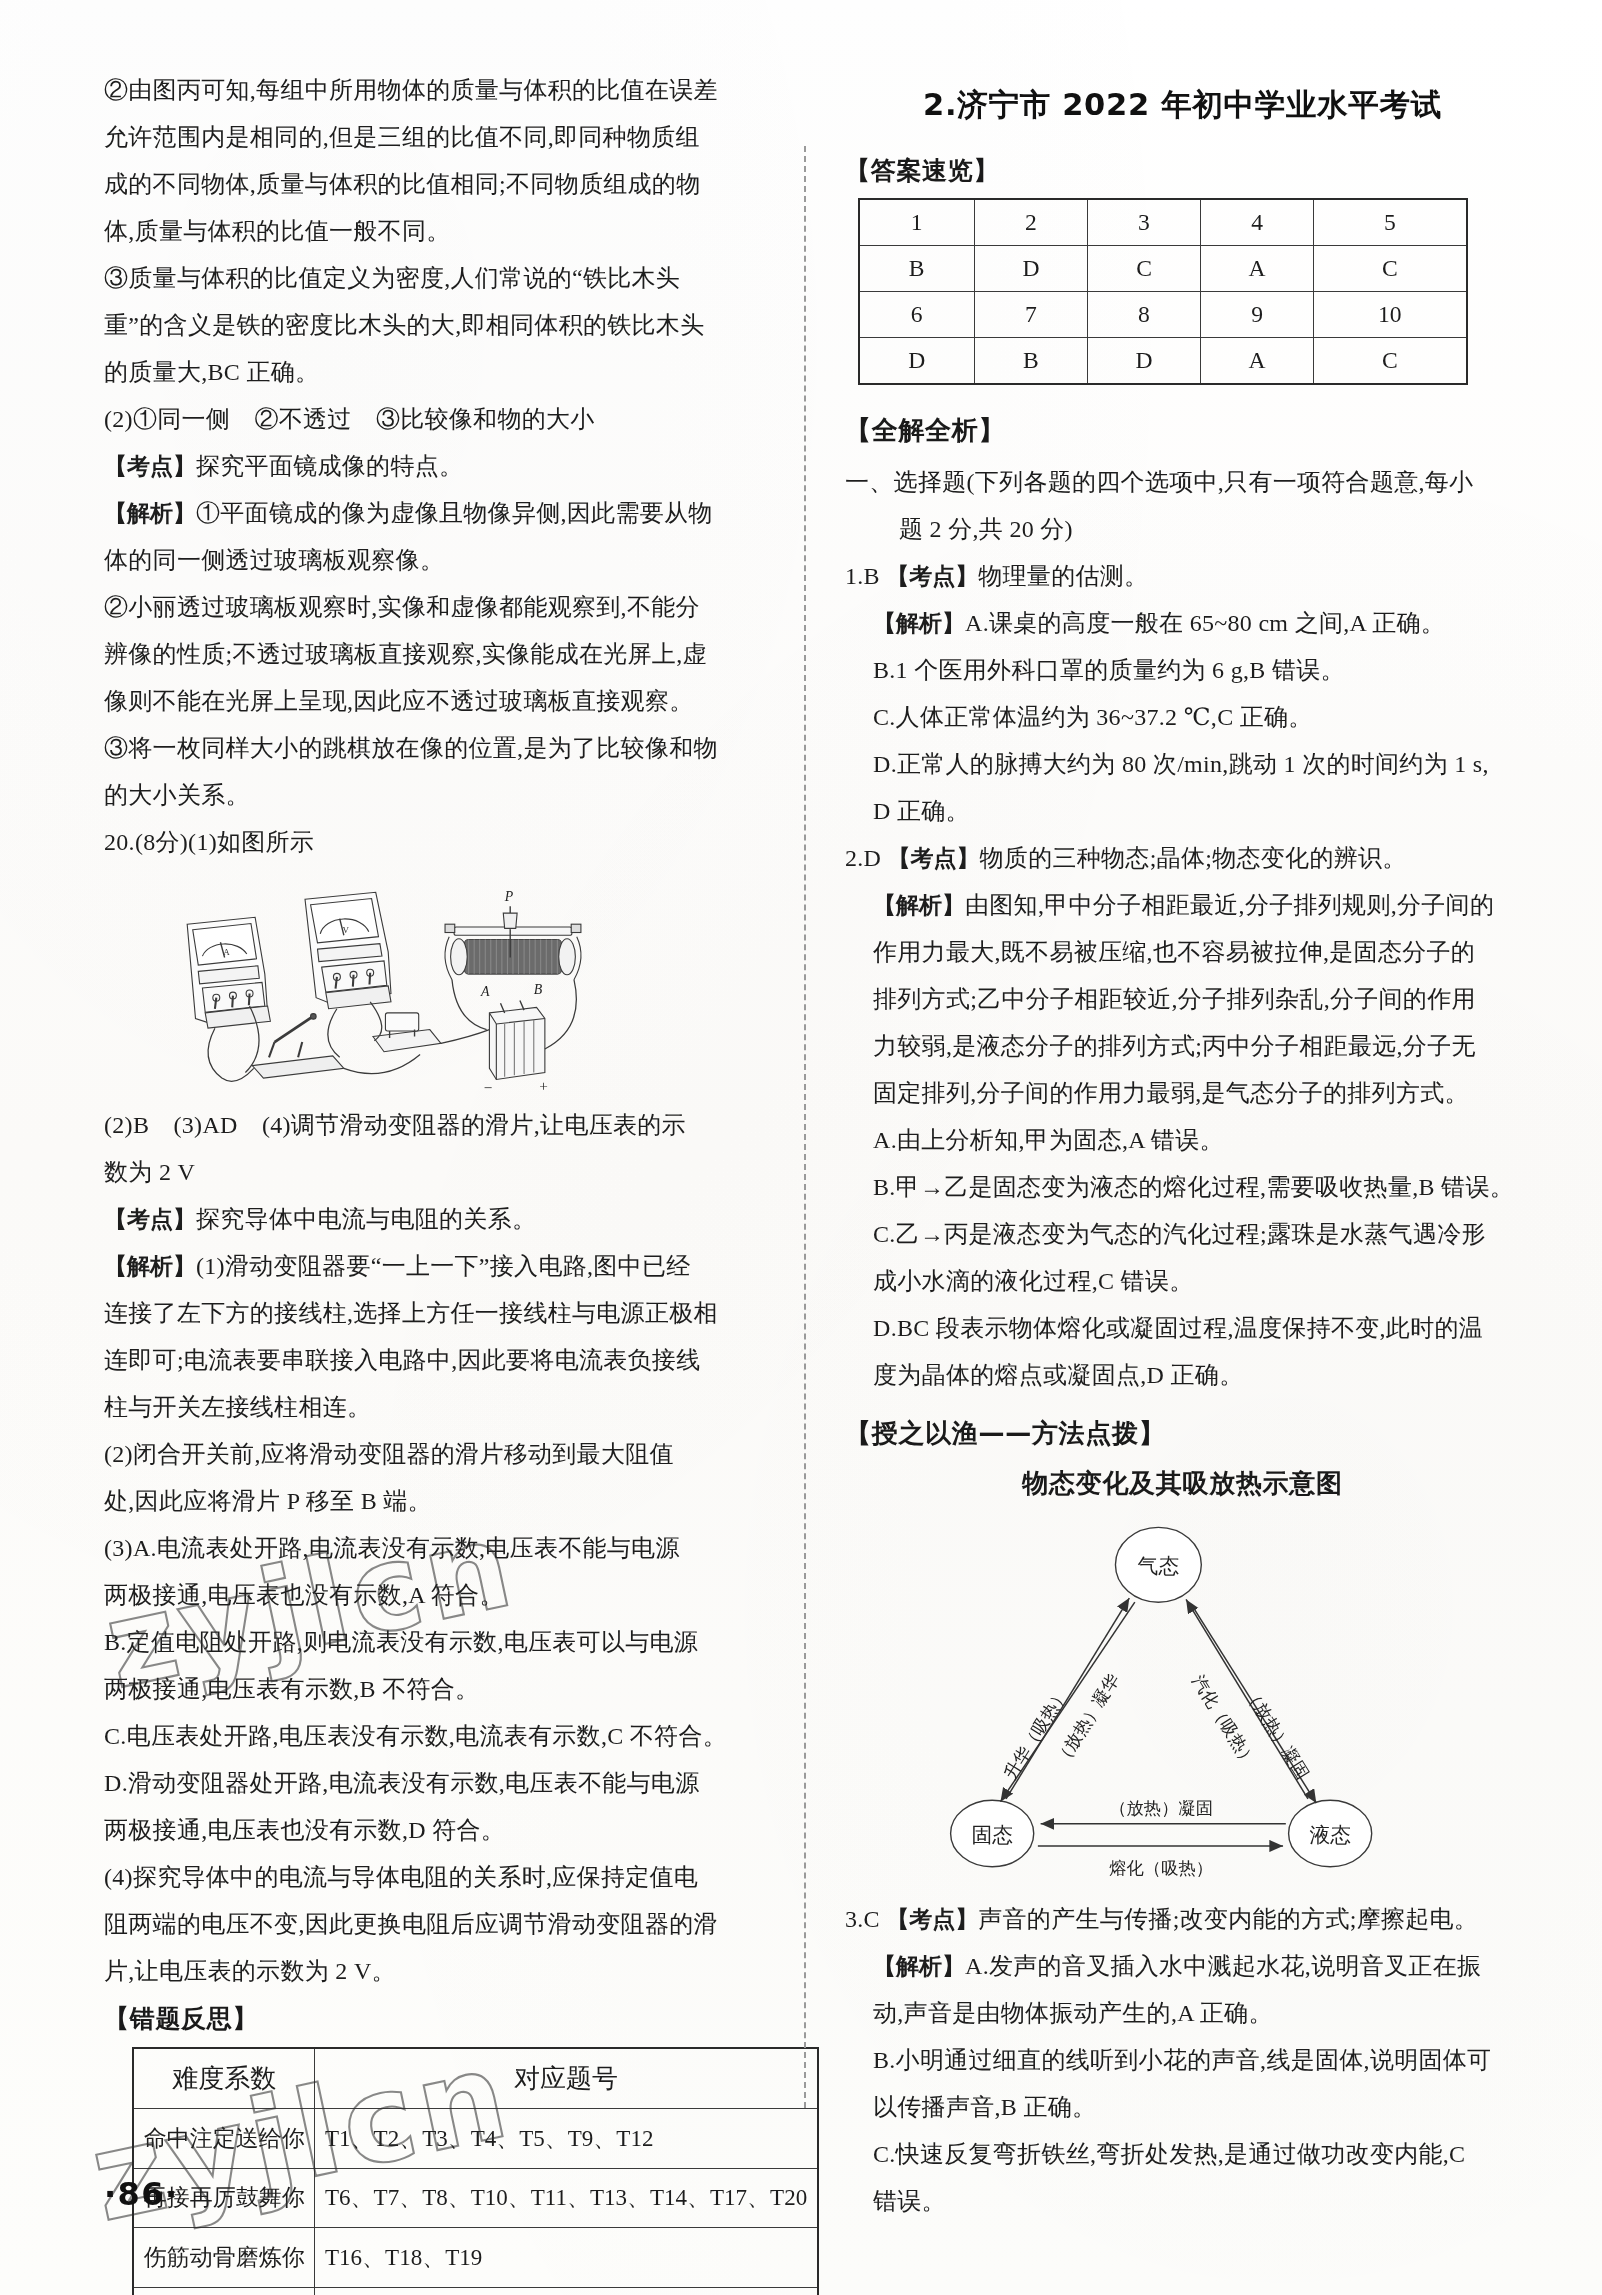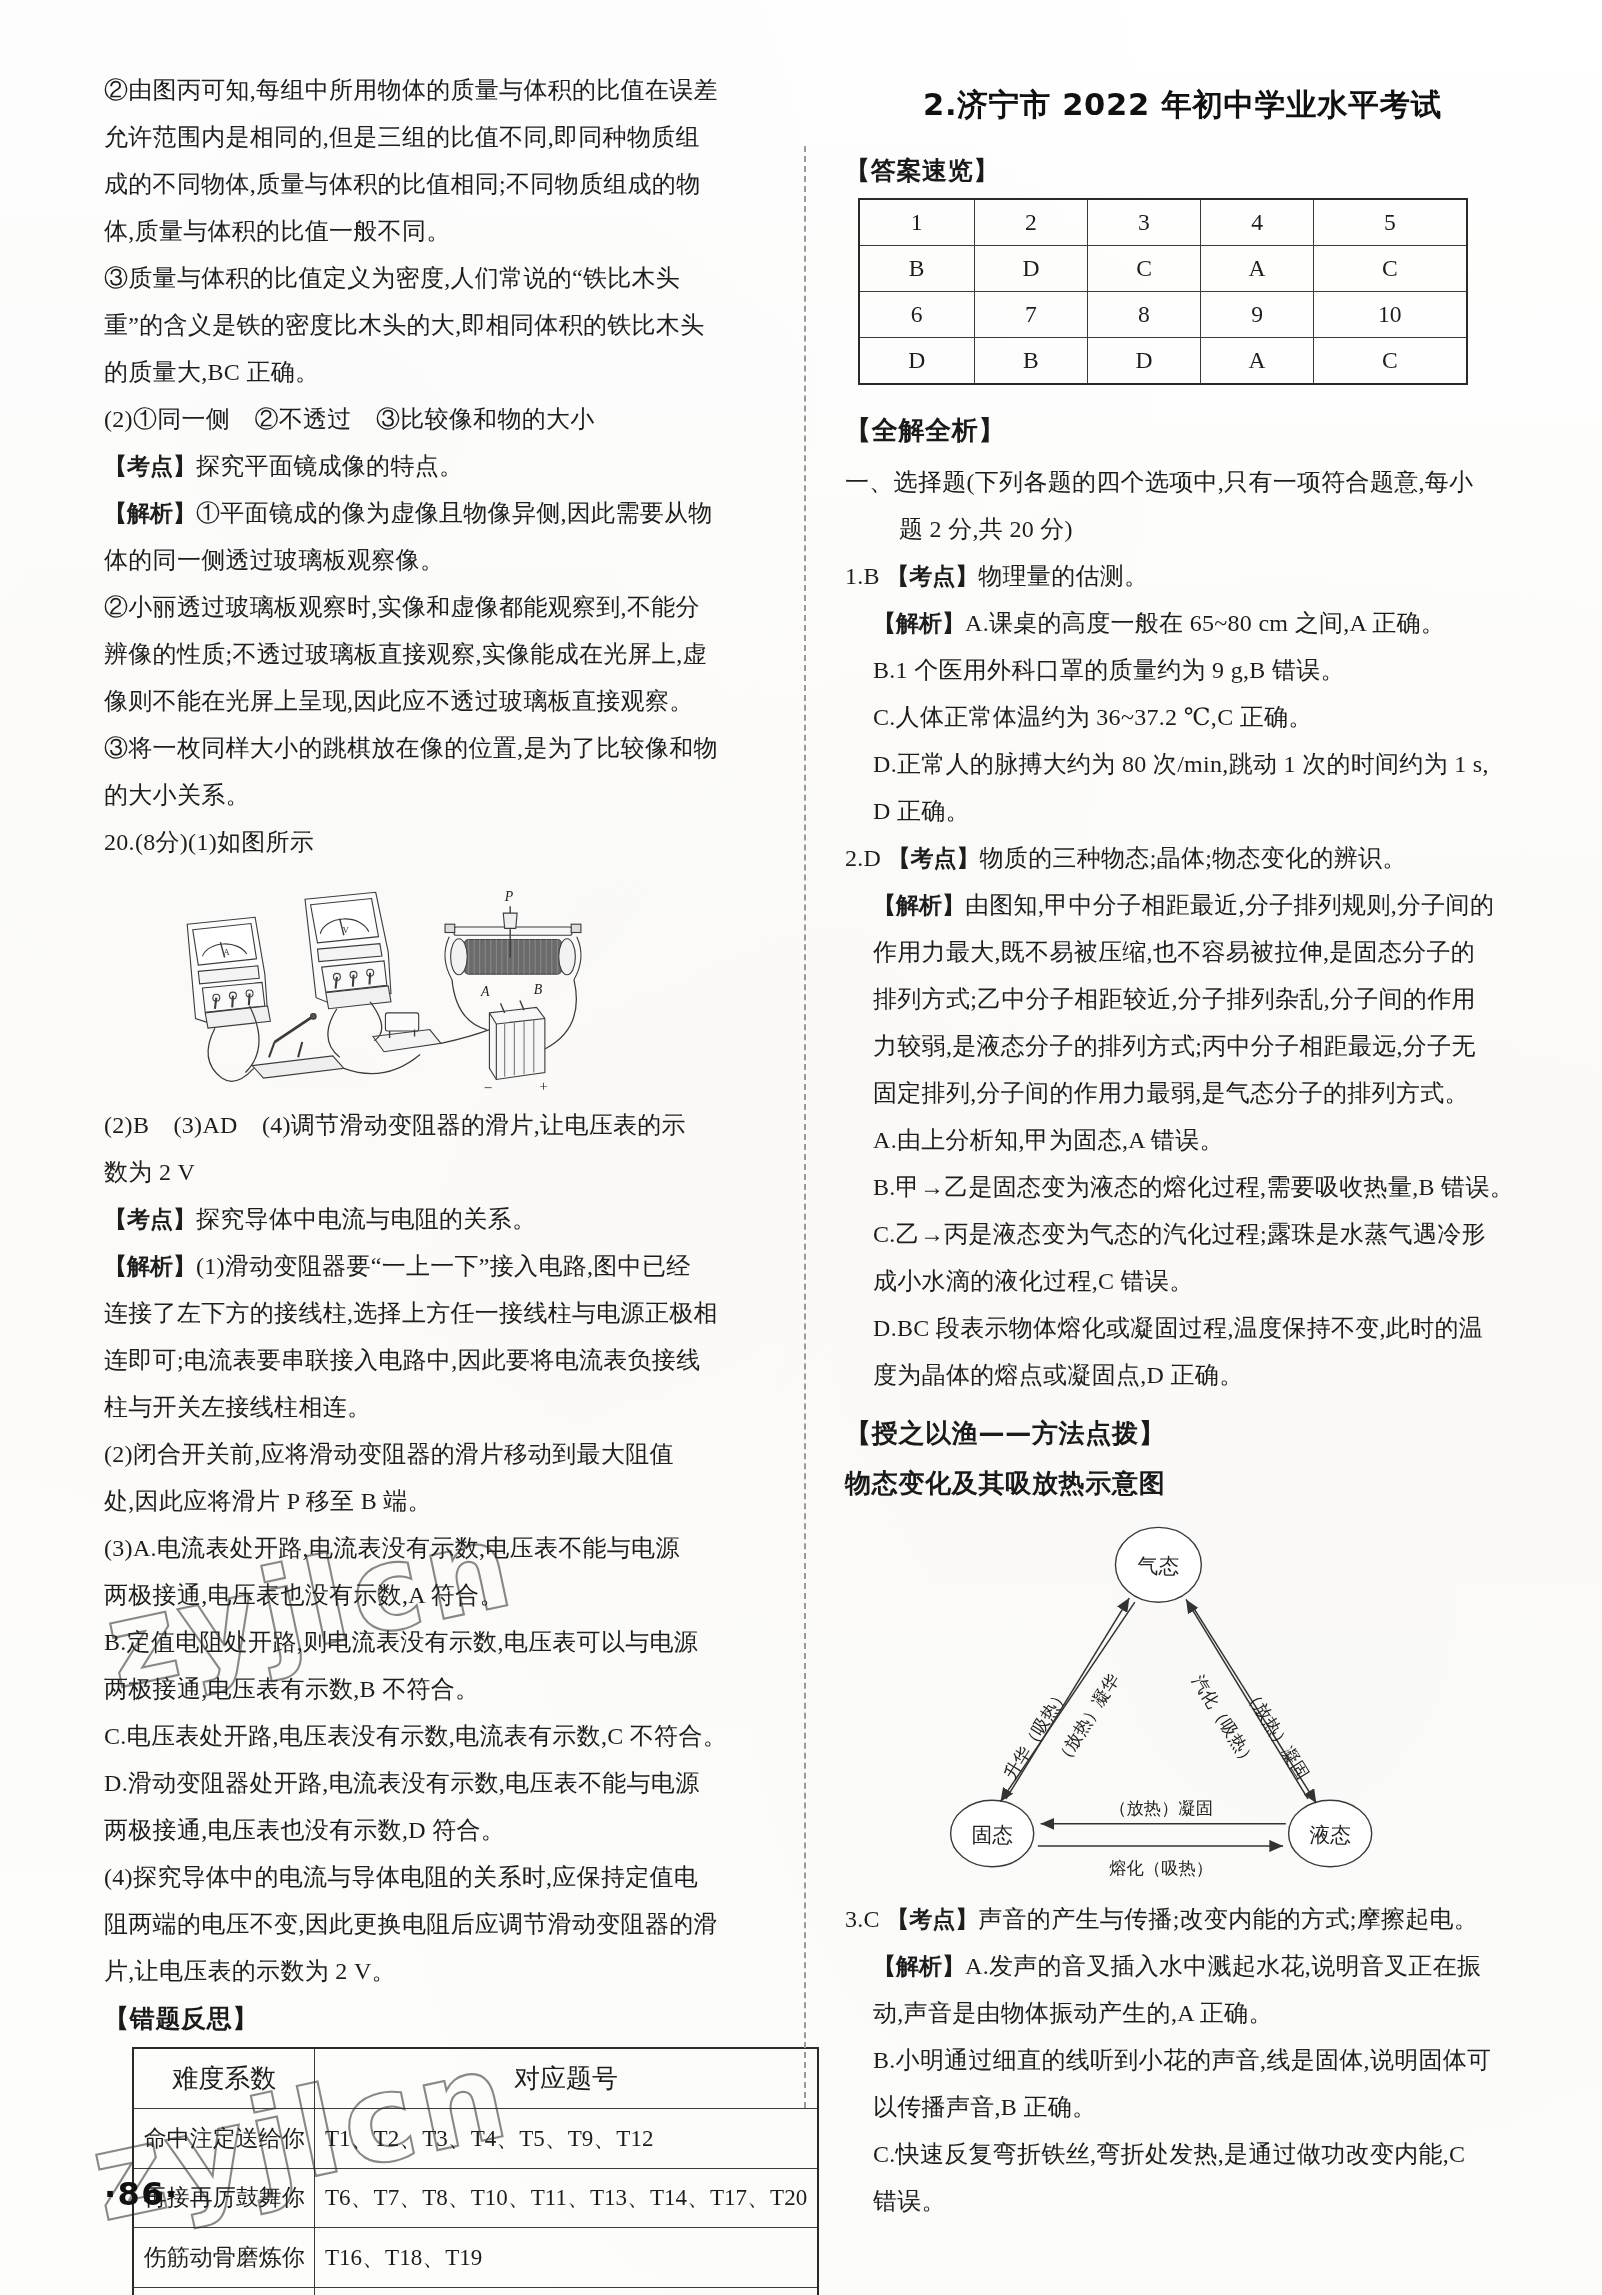--- a/index.html
+++ b/index.html
@@ -85,21 +85,21 @@
     font-size: 25px;
     font-weight: bold;
     font-family: "DejaVu Sans", "Liberation Sans", sans-serif;
     margin: 7px 0 11px 0;
     letter-spacing: 0.7px;
   }
   .bracket-head.big {
     font-size: 26px;
   }
   .center-sub {
-    text-align: left;
+    text-align: center;
     font-size: 26px;
     font-weight: bold;
     font-family: Liberation Serif, serif;
     margin: 15.3px 0 7px 0;
     letter-spacing: 0.7px;
   }
 
   
   table.grid {
     border-collapse: collapse;
@@ -402,21 +402,21 @@
       </table>
 
       <div class="bracket-head big">【全解全析】</div>
 
       <div class="ln">一、选择题(下列各题的四个选项中,只有一项符合题意,每小</div>
       <div class="ln hang2">题 2 分,共 20 分)</div>
 
       <div>
         <div class="ln"><span>1.B</span>&nbsp;<b class="tag">【考点】</b><span>物理量的估测。</span></div>
         <div class="ln hang"><b class="tag">【解析】</b><span>A.课桌的高度一般在 65~80 cm 之间,A 正确。</span></div>
-        <div class="ln hang">B.1 个医用外科口罩的质量约为 9 g,B 错误。</div>
+        <div class="ln hang">B.1 个医用外科口罩的质量约为 6 g,B 错误。</div>
         <div class="ln hang">C.人体正常体温约为 36~37.2 ℃,C 正确。</div>
         <div class="ln hang">D.正常人的脉搏大约为 80 次/min,跳动 1 次的时间约为 1 s,</div>
         <div class="ln hang">D 正确。</div>
       </div>
 
       <div>
         <div class="ln"><span>2.D</span>&nbsp;<b class="tag">【考点】</b><span>物质的三种物态;晶体;物态变化的辨识。</span></div>
         <div class="ln hang"><b class="tag">【解析】</b><span>由图知,甲中分子相距最近,分子排列规则,分子间的</span></div>
         <div class="ln hang">作用力最大,既不易被压缩,也不容易被拉伸,是固态分子的</div>
         <div class="ln hang">排列方式;乙中分子相距较近,分子排列杂乱,分子间的作用</div>

